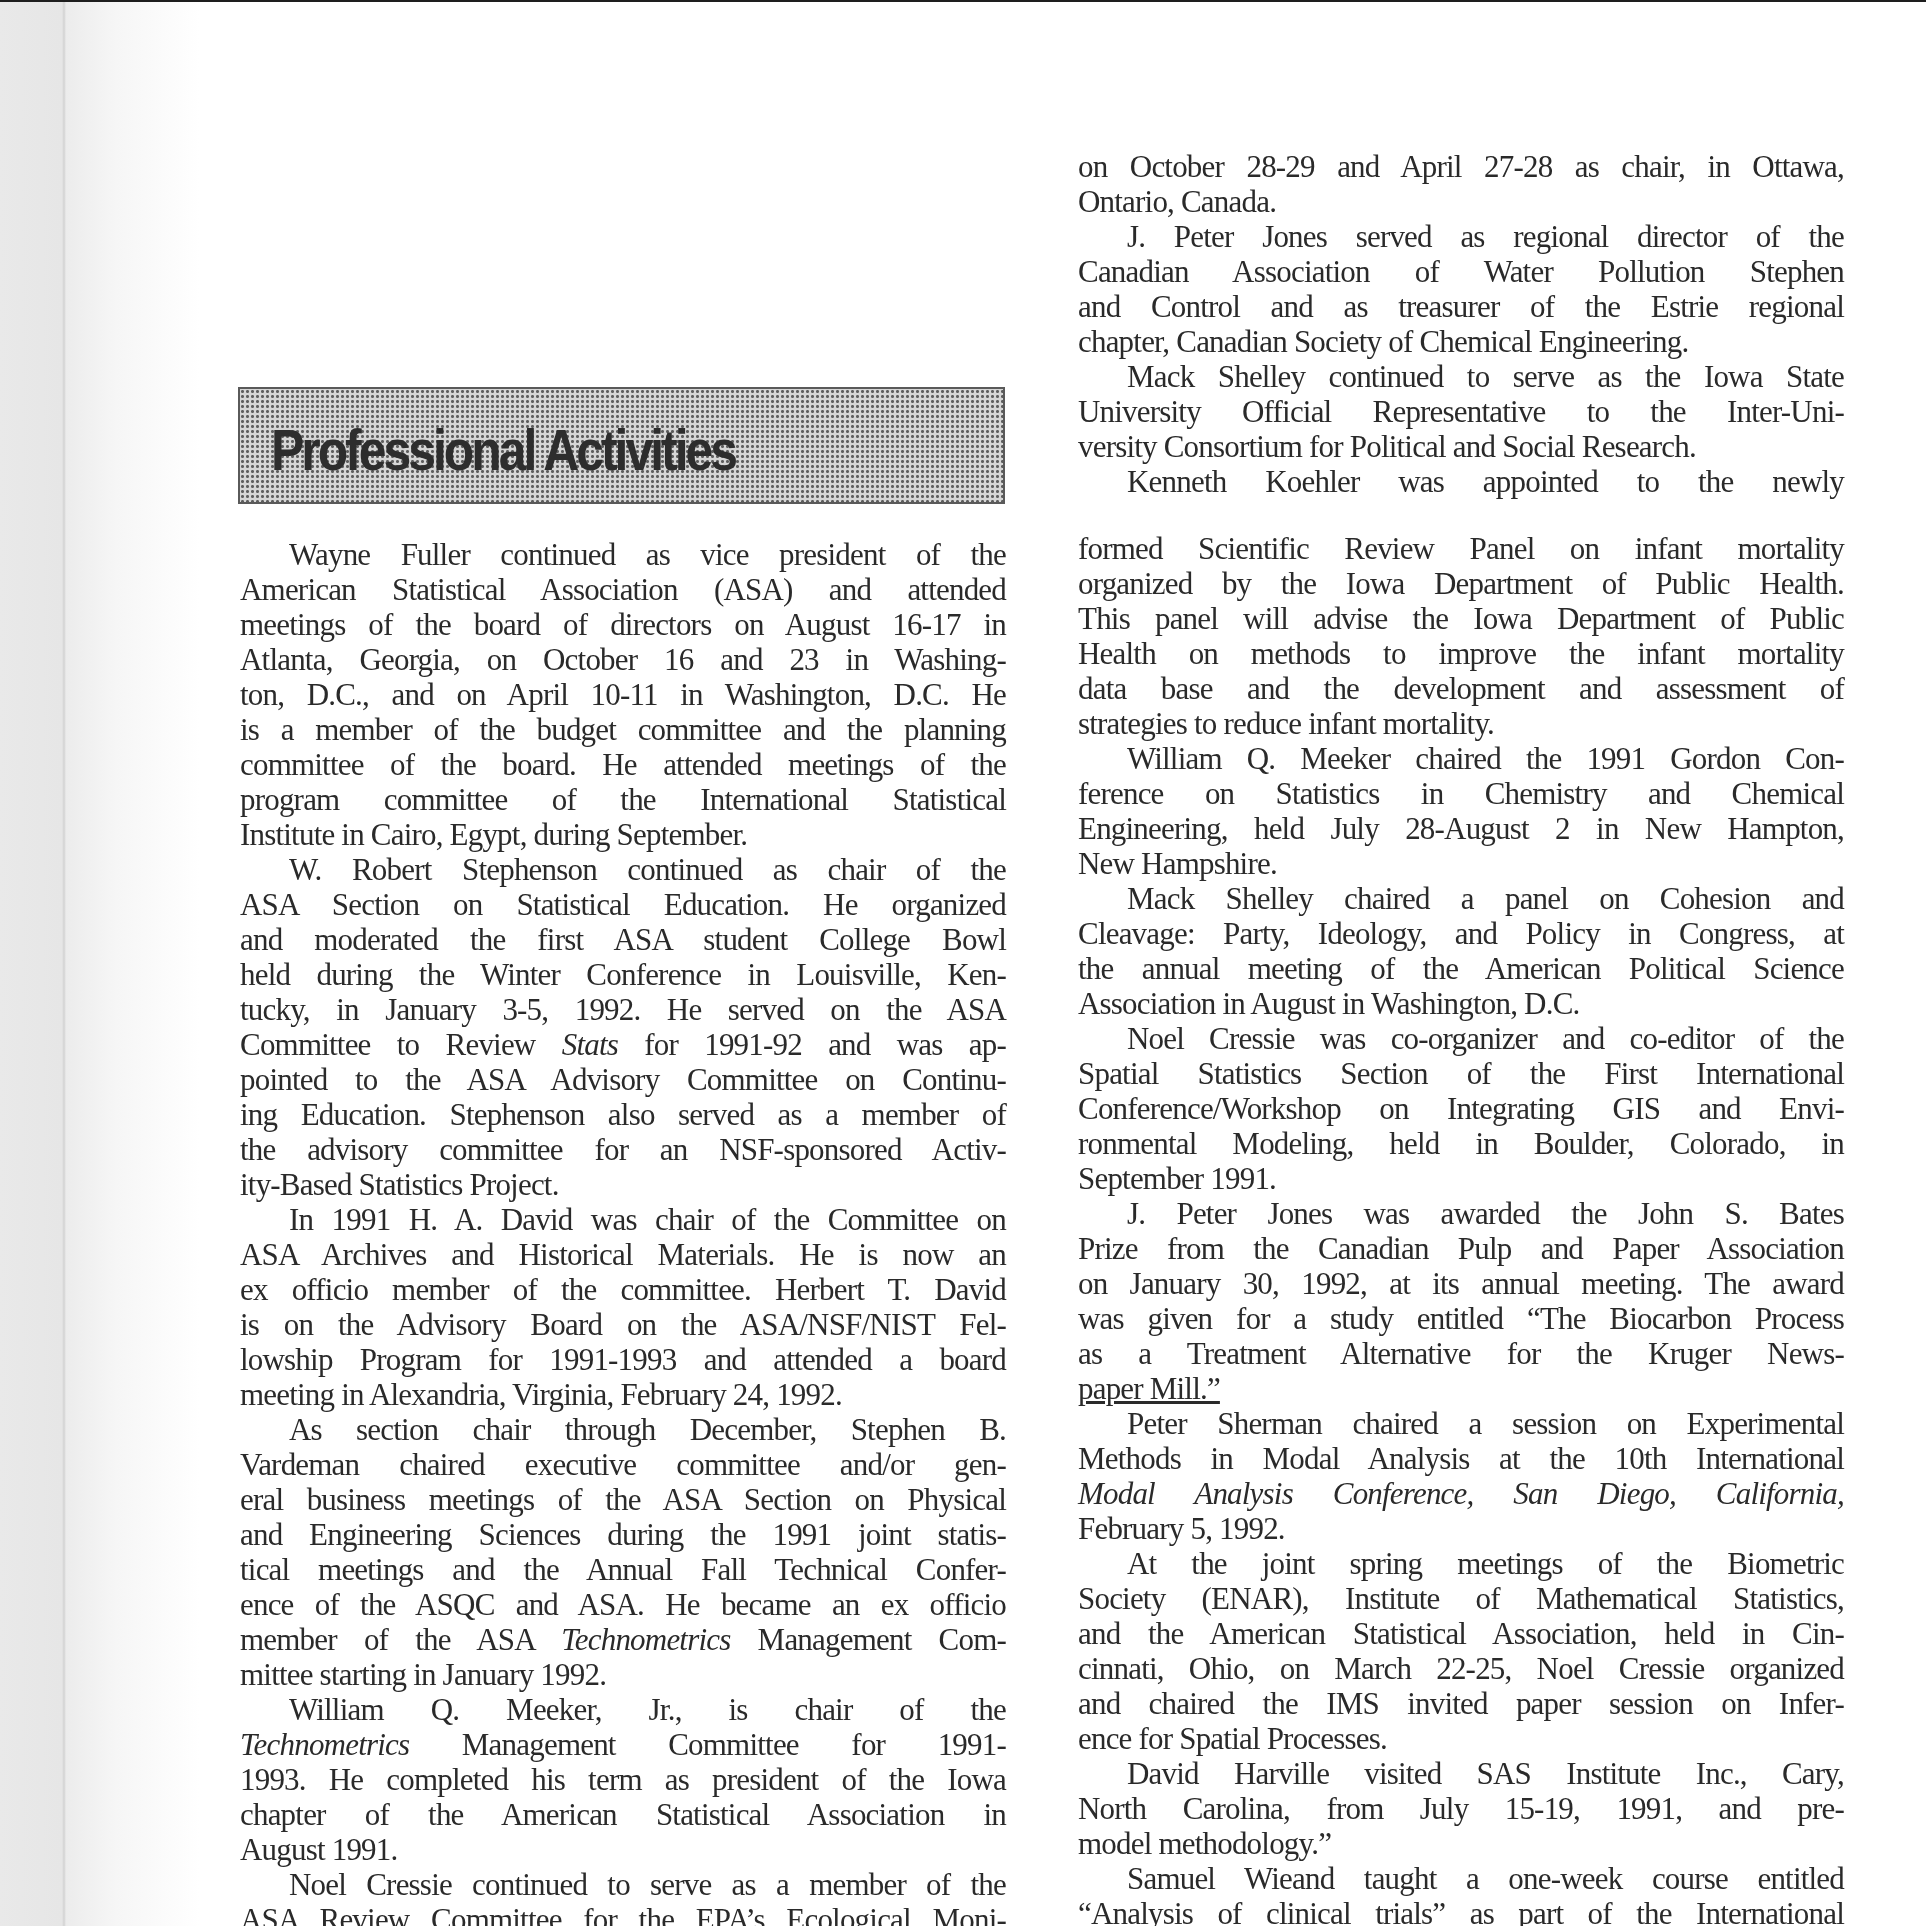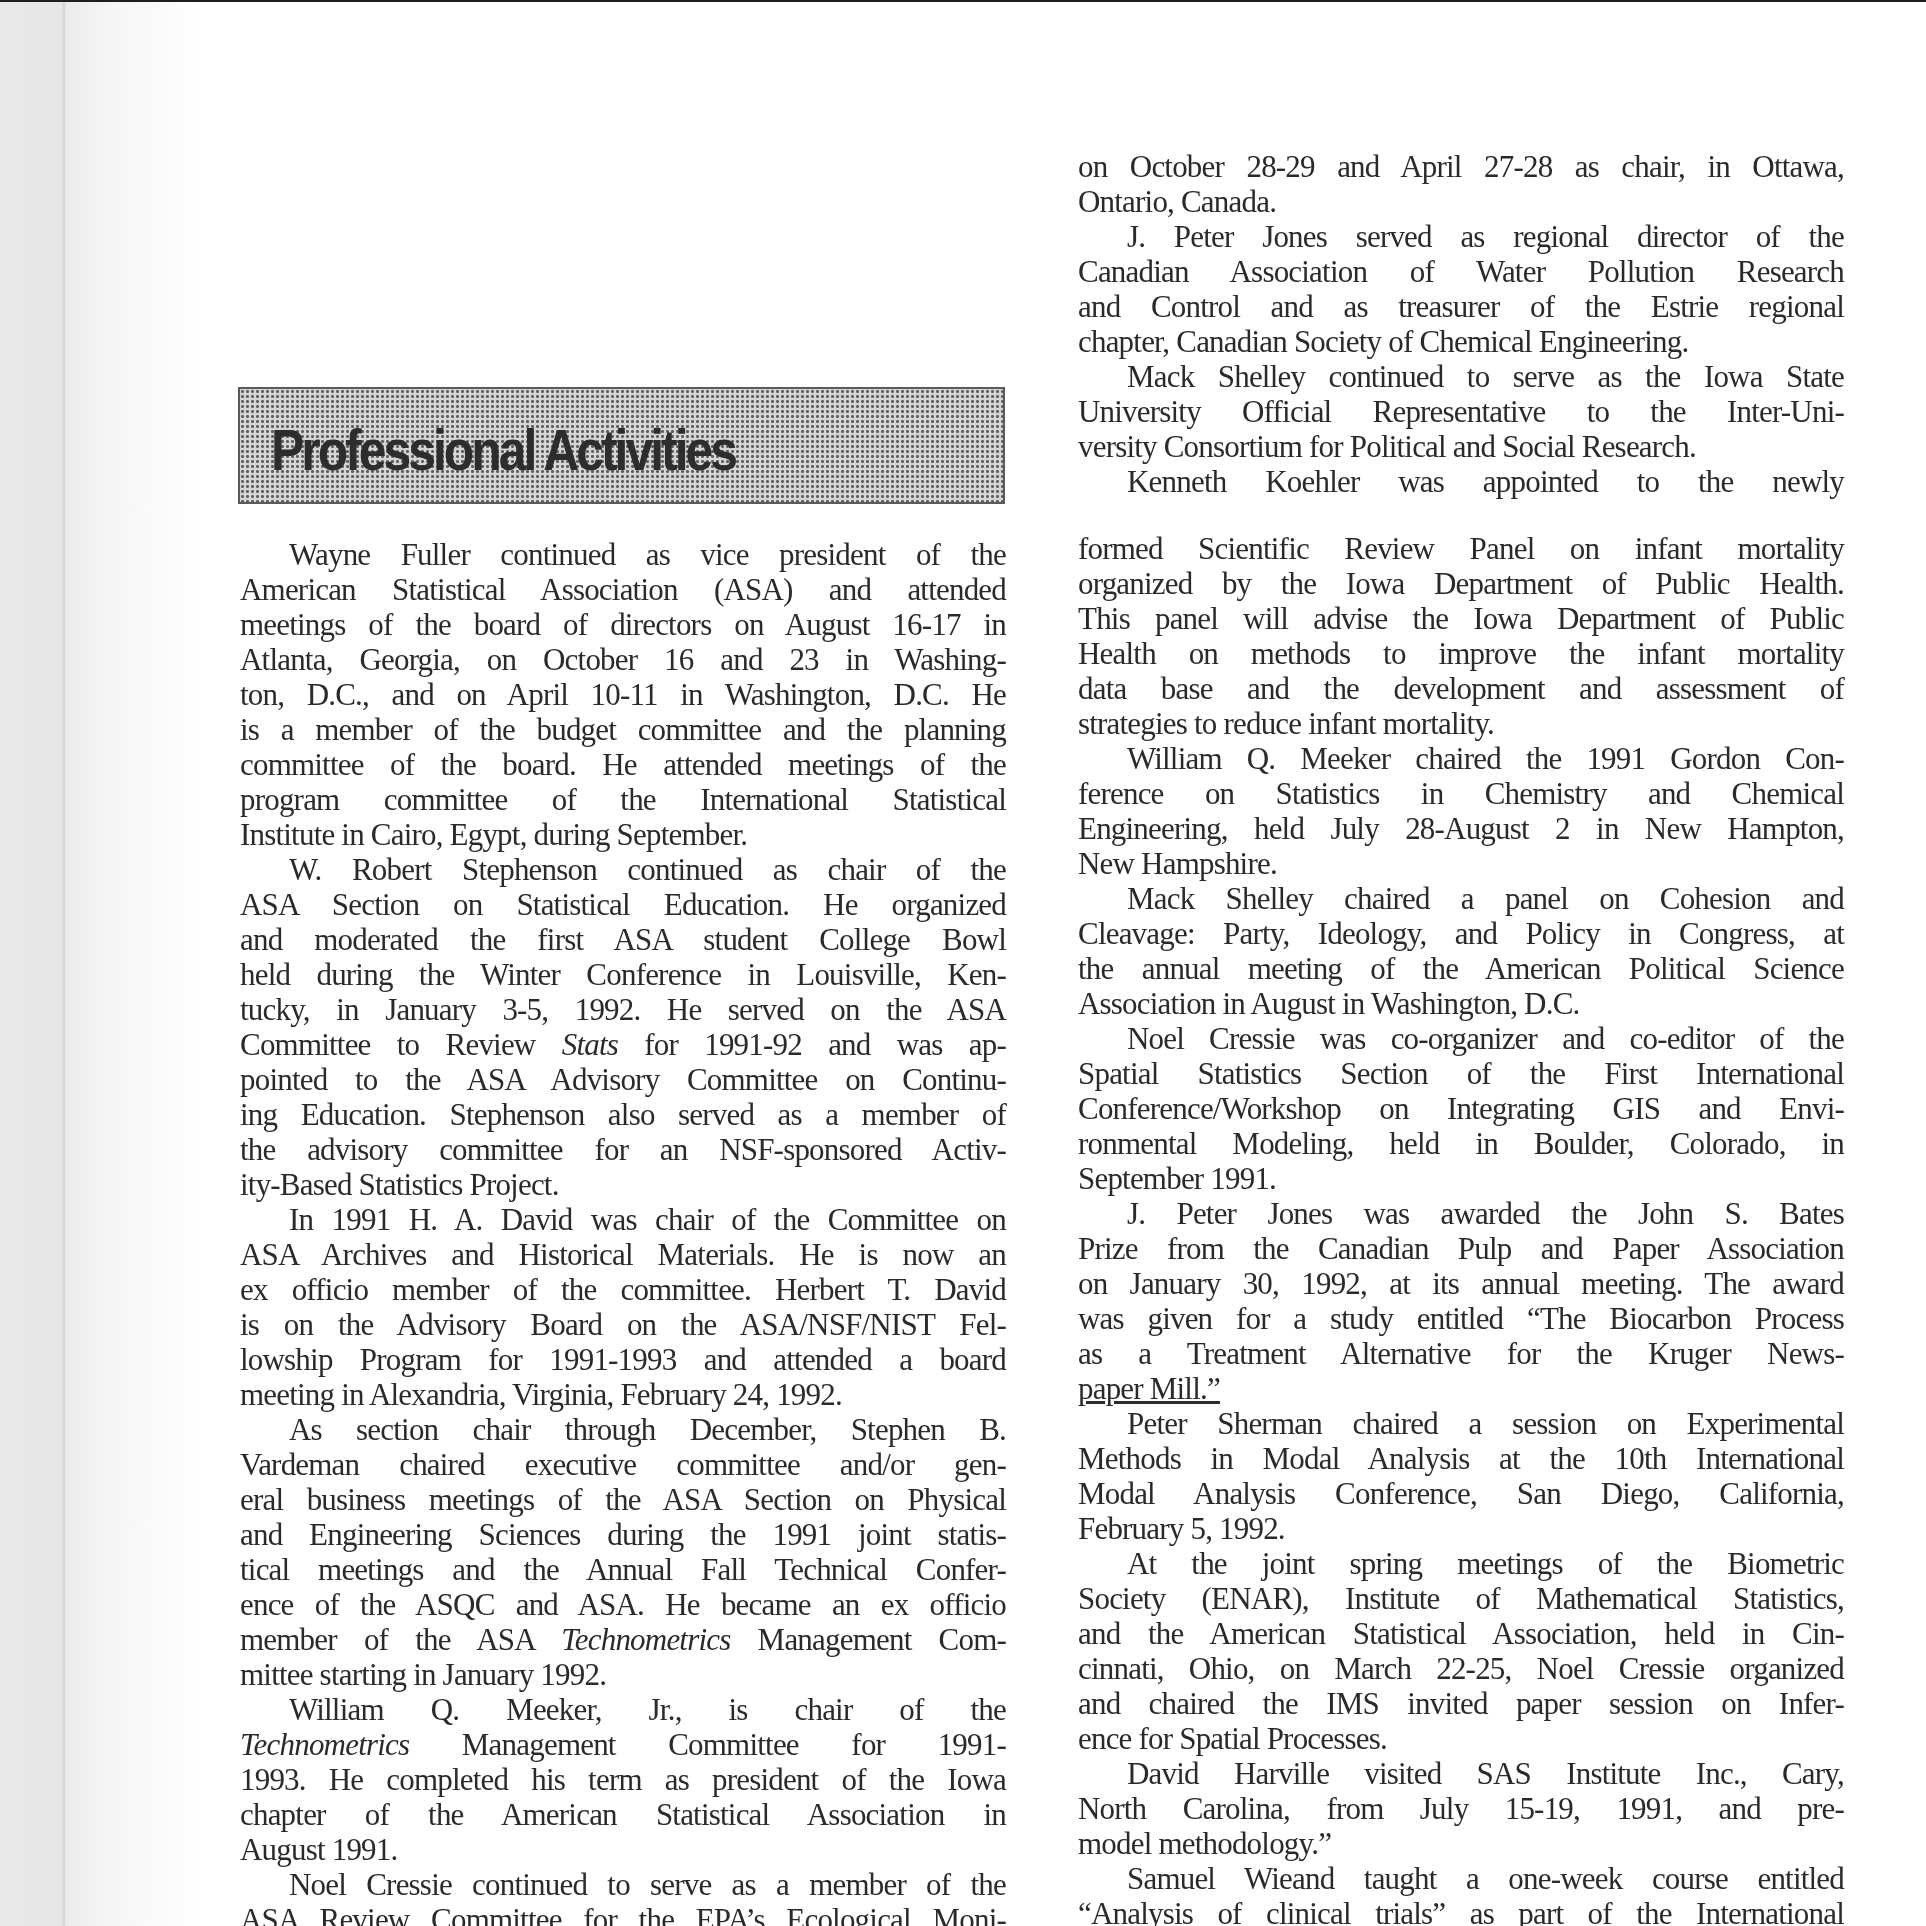--- a/index.html
+++ b/index.html
@@ -141,21 +141,21 @@
         <span class="line" style="white-space: normal; text-align-last: justify;">ASA Review Committee for the EPA’s Ecological Moni-</span>
       </div>
     </div>
   <div class="column col-right" id="col-right">
       <div class="paragraph">
         <span class="line" style="white-space: normal; text-align-last: justify;">on October 28-29 and April 27-28 as chair, in Ottawa,</span>
         <span class="line last" style="white-space: normal;">Ontario, Canada.</span>
       </div>
       <div class="paragraph">
         <span class="line indent" style="white-space: normal; text-align-last: justify;">J. Peter Jones served as regional director of the</span>
-        <span class="line" style="white-space: normal; text-align-last: justify;">Canadian Association of Water Pollution Research</span>
+        <span class="line" style="white-space: normal; text-align-last: justify;">Canadian Association of Water Pollution Stephen</span>
         <span class="line" style="white-space: normal; text-align-last: justify;">and Control and as treasurer of the Estrie regional</span>
         <span class="line last" style="white-space: normal;">chapter, Canadian Society of Chemical Engineering.</span>
       </div>
       <div class="paragraph">
         <span class="line indent" style="white-space: normal; text-align-last: justify;">Mack Shelley continued to serve as the Iowa State</span>
         <span class="line" style="white-space: normal; text-align-last: justify;">University Official Representative to the Inter-Uni-</span>
         <span class="line last" style="white-space: normal;">versity Consortium for Political and Social Research.</span>
       </div>
       <div class="paragraph">
         <span class="line indent" style="white-space: normal; text-align-last: justify;">Kenneth Koehler was appointed to the newly</span>
@@ -189,21 +189,21 @@
         <span class="line indent" style="white-space: normal; text-align-last: justify;">J. Peter Jones was awarded the John S. Bates</span>
         <span class="line" style="white-space: normal; text-align-last: justify;">Prize from the Canadian Pulp and Paper Association</span>
         <span class="line" style="white-space: normal; text-align-last: justify;">on January 30, 1992, at its annual meeting. The award</span>
         <span class="line" style="white-space: normal; text-align-last: justify;">was given for a study entitled “The Biocarbon Process</span>
         <span class="line" style="white-space: normal; text-align-last: justify;">as a Treatment Alternative for the Kruger News-</span>
         <span class="line last" style="white-space: normal; text-decoration: underline;">paper Mill.”</span>
       </div>
       <div class="paragraph">
         <span class="line indent" style="white-space: normal; text-align-last: justify;">Peter Sherman chaired a session on Experimental</span>
         <span class="line" style="white-space: normal; text-align-last: justify;">Methods in Modal Analysis at the 10th International</span>
-        <span class="line" style="white-space: normal; text-align-last: justify;">Modal Analysis Conference, San Diego, California,</span>
+        <span class="line" style="white-space: normal; text-align-last: justify; font-style: italic;">Modal Analysis Conference, San Diego, California,</span>
         <span class="line last" style="white-space: normal;">February 5, 1992.</span>
       </div>
       <div class="paragraph">
         <span class="line indent" style="white-space: normal; text-align-last: justify;">At the joint spring meetings of the Biometric</span>
         <span class="line" style="white-space: normal; text-align-last: justify;">Society (ENAR), Institute of Mathematical Statistics,</span>
         <span class="line" style="white-space: normal; text-align-last: justify;">and the American Statistical Association, held in Cin-</span>
         <span class="line" style="white-space: normal; text-align-last: justify;">cinnati, Ohio, on March 22-25, Noel Cressie organized</span>
         <span class="line" style="white-space: normal; text-align-last: justify;">and chaired the IMS invited paper session on Infer-</span>
         <span class="line last" style="white-space: normal;">ence for Spatial Processes.</span>
       </div>

